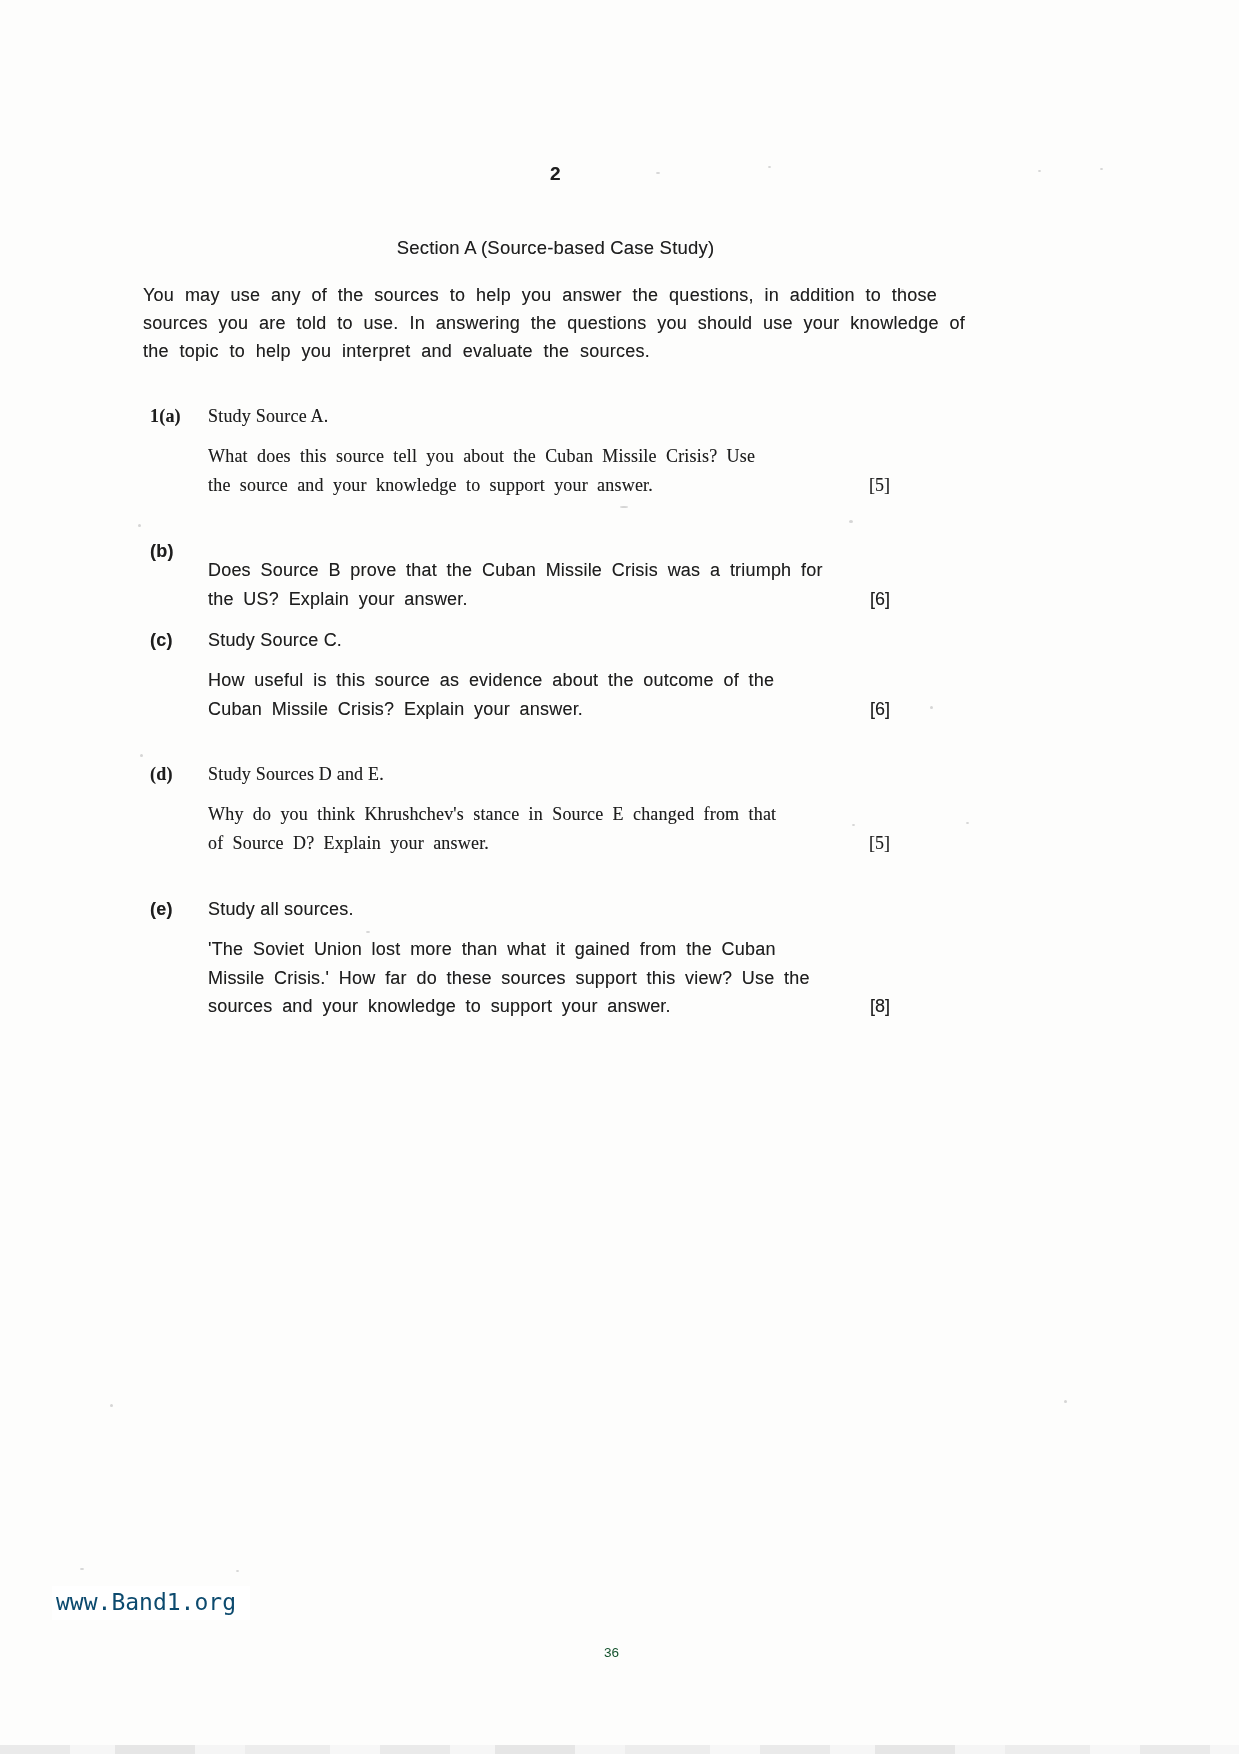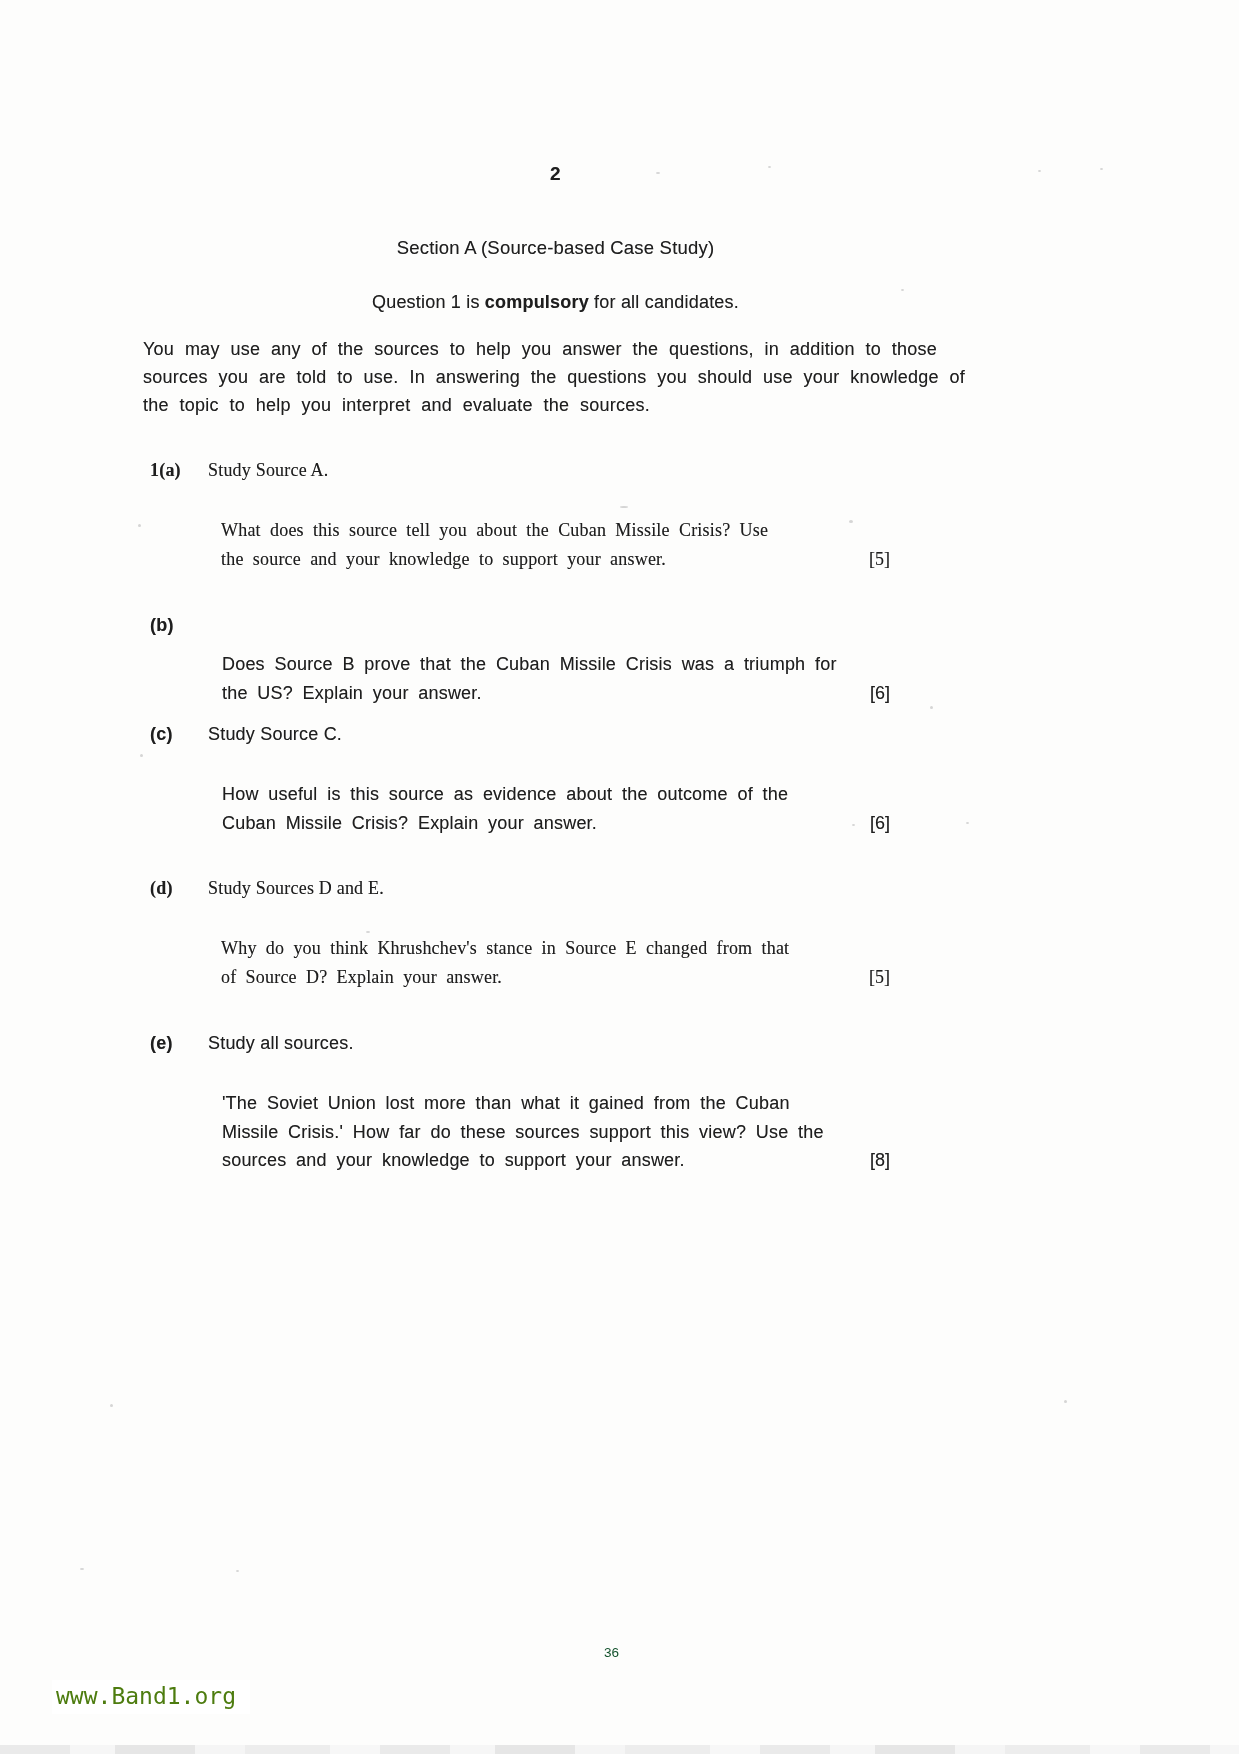--- a/index.html
+++ b/index.html
@@ -24,51 +24,50 @@
     white-space: pre-line; letter-spacing: .25px; word-spacing: 5.5px;
   }
   .para + .para { }
   .question { display: flex; }
   .mt-41 { margin-top: 41px; font-family: Liberation Serif, serif; }
   .mt-42 { margin-top: 42px; }
   .mt-17 { margin-top: 17px; }
   .q-num { flex: none; width: 58px; margin-left: 7px; font-size: 18px; font-weight: bold; letter-spacing: .2px; }
   .q-body { flex: 1; }
   .q-instr { font-size: 18px; letter-spacing: .2px; }
-  .q-row { display: flex; justify-content: flex-end; align-items: flex-end; margin-top: 35px; width: 682px; }
+  .q-row { display: flex; justify-content: space-between; align-items: flex-end; margin-top: 15px; width: 682px; }
   .q-text {
     width: 648px; font-size: 18px; line-height: 28.5px;
     white-space: pre-line; letter-spacing: .2px; word-spacing: 4.5px;
   }
   .q-marks { font-size: 18px; line-height: 28.5px; flex: none; }
   .pagenum-bottom { position: absolute; left: 604px; top: 1645px; font-size: 13.5px; color: #14532d; }
   .watermark {
-    position: absolute; left: 52px; top: 1680px;
+    position: absolute; left: 52px; top: 1586px;
     font-family: "DejaVu Sans Mono", "Liberation Mono", monospace;
-    font-size: 23px; color: #4d7c0f; background: #ffffff; padding: 3px 14px 5px 4px;
+    font-size: 23px; color: #0c4a6e; background: #ffffff; padding: 3px 14px 5px 4px;
   }
   .bottom-strip {
     position: absolute; left: 0; top: 1745px; width: 1239px; height: 9px;
     background: repeating-linear-gradient(90deg,
       #eaeaea 0 70px, #f6f6f6 70px 115px, #e6e6e6 115px 195px,
       #f5f5f5 195px 245px, #ededed 245px 330px, #f7f7f7 330px 380px);
   }
   .speck { position: absolute; background: #b5b5b5; opacity: .55; border-radius: 50%; }
 </style>
 </head>
 <body>
 
 <div class="page">
   <div class="content">
 
     <div class="center pagenum-top">2</div>
 
     <div class="center section-title">Section A (Source-based Case Study)</div>
 
-    <div class="center q1-line"><span>Question 1 is </span><span class="b">compulsory</span><span> for all candidates.</span></div>
 
     <div class="para">You may use any of the sources to help you answer the questions, in addition to those
 sources you are told to use. In answering the questions you should use your knowledge of
 the topic to help you interpret and evaluate the sources.</div>
 
     <div class="question mt-41">
       <div class="q-num">1(a)</div>
       <div class="q-body">
         <div class="q-instr">Study Source A.</div>
         <div class="q-row">

